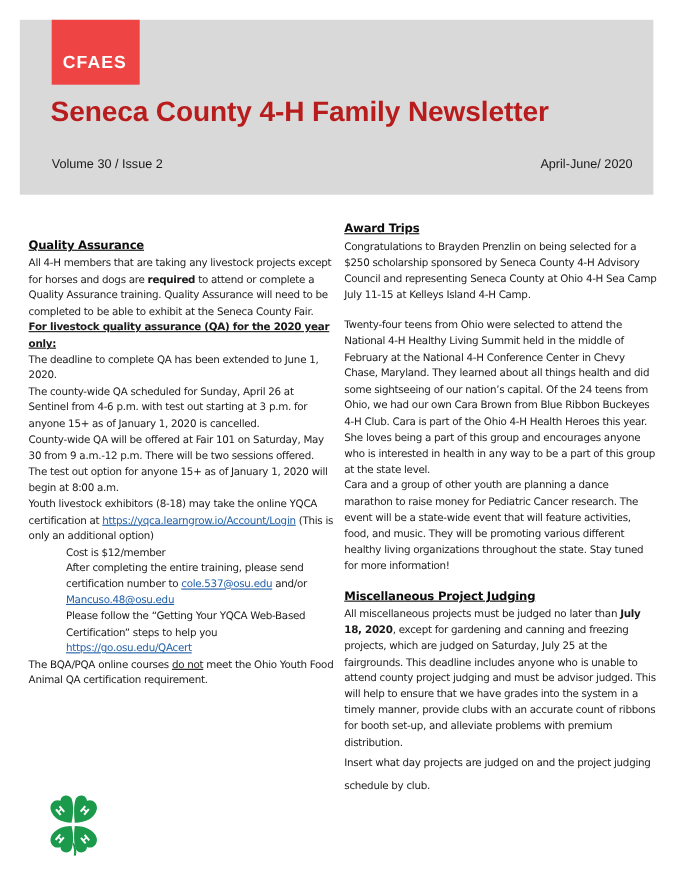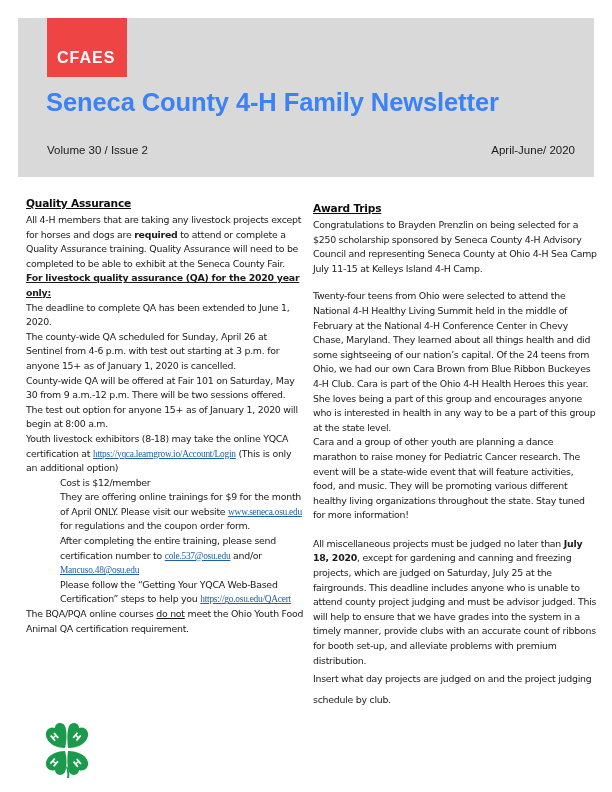--- a/index.html
+++ b/index.html
@@ -15,49 +15,49 @@
       background: #ef4444;
     }
     .cfaes-logo span {
       position: absolute; left: 10px; top: 31px;
       font-family: "Liberation Sans", sans-serif; font-weight: bold;
       font-size: 16px; letter-spacing: 1px; color: #ffffff;
     }
     .newsletter-title {
       position: absolute; left: 46px; top: 88px;
       font-family: "Liberation Sans", sans-serif; font-weight: bold;
-      font-size: 25.5px; color: #3b82f6; letter-spacing: -0.1px;
+      font-size: 25.5px; color: #b91c1c; letter-spacing: -0.1px;
       white-space: nowrap;
     }
     .volume {
       position: absolute; left: 47px; top: 144px;
       font-family: "Liberation Sans", sans-serif; font-size: 11.5px; color: #1a1a1a;
     }
     .issue-date {
       position: absolute; right: 37px; top: 144px;
       font-family: "Liberation Sans", sans-serif; font-size: 11.5px; color: #1a1a1a;
     }
 
     .col {
       position: absolute; top: 196px;
       font-family: "DejaVu Sans", sans-serif; font-size: 9.4px; line-height: 14.6px;
       letter-spacing: -0.25px; color: #1a1a1a;
     }
-    .col-left { left: 26px; width: 278px; }
+    .col-left { left: 26px; width: 278px; margin-top: 20px; }
     .col-right { left: 313px; width: 284px; }
 
     .section-heading {
       font-weight: bold; text-decoration: underline; font-size: 10.6px;
       letter-spacing: -0.2px; color: #0d0d0d; line-height: 15px;
     }
     .para { display: block; }
     .bold { font-weight: bold; }
     .uline { text-decoration: underline; }
     .bold-uline { font-weight: bold; text-decoration: underline; }
-    .link { color: #1f5fa8; text-decoration: underline; font-family: Liberation Serif, serif; }
+    .link { color: #1f5fa8; text-decoration: underline; }
     .indent { padding-left: 34px; }
 
     .gap-after-heading { height: 2px; }
     .section-gap { height: 11px; }
     .section-gap-lg { height: 12px; }
 
     .clover {
       position: absolute; left: 36px; top: 722px; width: 62px; height: 56px;
     }
   </style>
@@ -76,36 +76,36 @@
   <div class="section-heading">Quality Assurance</div>
   <div class="gap-after-heading"></div>
   <span class="para"><span>All 4-H members that are taking any livestock projects except for horses and dogs are </span><span class="bold">required</span><span> to attend or complete a Quality Assurance training. Quality Assurance will need to be completed to be able to exhibit at the Seneca County Fair.</span></span>
   <span class="para bold-uline">For livestock quality assurance (QA) for the 2020 year only:</span>
   <span class="para">The deadline to complete QA has been extended to June 1, 2020.</span>
   <span class="para">The county-wide QA scheduled for Sunday, April 26 at Sentinel from 4-6 p.m. with test out starting at 3 p.m. for anyone 15+ as of January 1, 2020 is cancelled.</span>
   <span class="para">County-wide QA will be offered at Fair 101 on Saturday, May 30 from 9 a.m.-12 p.m. There will be two sessions offered. The test out option for anyone 15+ as of January 1, 2020 will begin at 8:00 a.m.</span>
   <span class="para"><span>Youth livestock exhibitors (8-18) may take the online YQCA certification at </span><a class="link">https://yqca.learngrow.io/Account/Login</a><span> (This is only an additional option)</span></span>
   <div class="indent">
     <span class="para">Cost is $12/member</span>
-    <span class="para"><span>They are offering online trainings for $9 for the month of April ONLY.  Please visit our website </span><a class="link">www.seneca.osu.edu</a><span> for regulations and the coupon order form.</span></span>
     <span class="para"><span>After completing the entire training, please send certification number to </span><a class="link">cole.537@osu.edu</a><span> and/or </span><a class="link">Mancuso.48@osu.edu</a></span>
     <span class="para"><span>Please follow the “Getting Your YQCA Web-Based Certification” steps to help you </span><a class="link">https://go.osu.edu/QAcert</a></span>
   </div>
   <span class="para"><span>The BQA/PQA online courses </span><span class="uline">do not</span><span> meet the Ohio Youth Food Animal QA certification requirement.</span></span>
 </div>
 
 <div class="col col-right">
   <div class="section-heading" style="margin-top:5px;">Award Trips</div>
   <div class="gap-after-heading"></div>
   <span class="para">Congratulations to Brayden Prenzlin on being selected for a $250 scholarship sponsored by Seneca County 4-H Advisory Council and representing Seneca County at Ohio 4-H Sea Camp July 11-15 at Kelleys Island 4-H Camp.</span>
   <div class="section-gap"></div>
   <div class="gap-after-heading"></div>
   <span class="para">Twenty-four teens from Ohio were selected to attend the National 4-H Healthy Living Summit held in the middle of February at the National 4-H Conference Center in Chevy Chase, Maryland. They learned about all things health and did some sightseeing of our nation’s capital. Of the 24 teens from Ohio, we had our own Cara Brown from Blue Ribbon Buckeyes 4-H Club. Cara is part of the Ohio 4-H Health Heroes this year. She loves being a part of this group and encourages anyone who is interested in health in any way to be a part of this group at the state level.</span>
   <span class="para">Cara and a group of other youth are planning a dance marathon to raise money for Pediatric Cancer research. The event will be a state-wide event that will feature activities, food, and music. They will be promoting various different healthy living organizations throughout the state. Stay tuned for more information!</span>
   <div class="section-gap-lg"></div>
+  <div class="section-heading">Miscellaneous Project Judging</div>
   <div class="gap-after-heading"></div>
   <span class="para"><span>All miscellaneous projects must be judged no later than </span><span class="bold">July 18, 2020</span><span>, except for gardening and canning and freezing projects, which are judged on Saturday, July 25 at the fairgrounds. This deadline includes anyone who is unable to attend county project judging and must be advisor judged. This will help to ensure that we have grades into the system in a timely manner, provide clubs with an accurate count of ribbons for booth set-up, and alleviate problems with premium distribution.</span></span>
   <span class="para" style="line-height:21px;">Insert what day projects are judged on and the project judging schedule by club.</span>
 </div>
 
 <svg class="clover" viewBox="0 0 62 56">
   <g fill="#1a9a4a">
 
     <path d="M29 26 C20 26 12 22 10 14 C9 8 14 4 19 6 C19 1 26 -1 29 4 C31 9 31 18 29 26 Z"></path>
 

